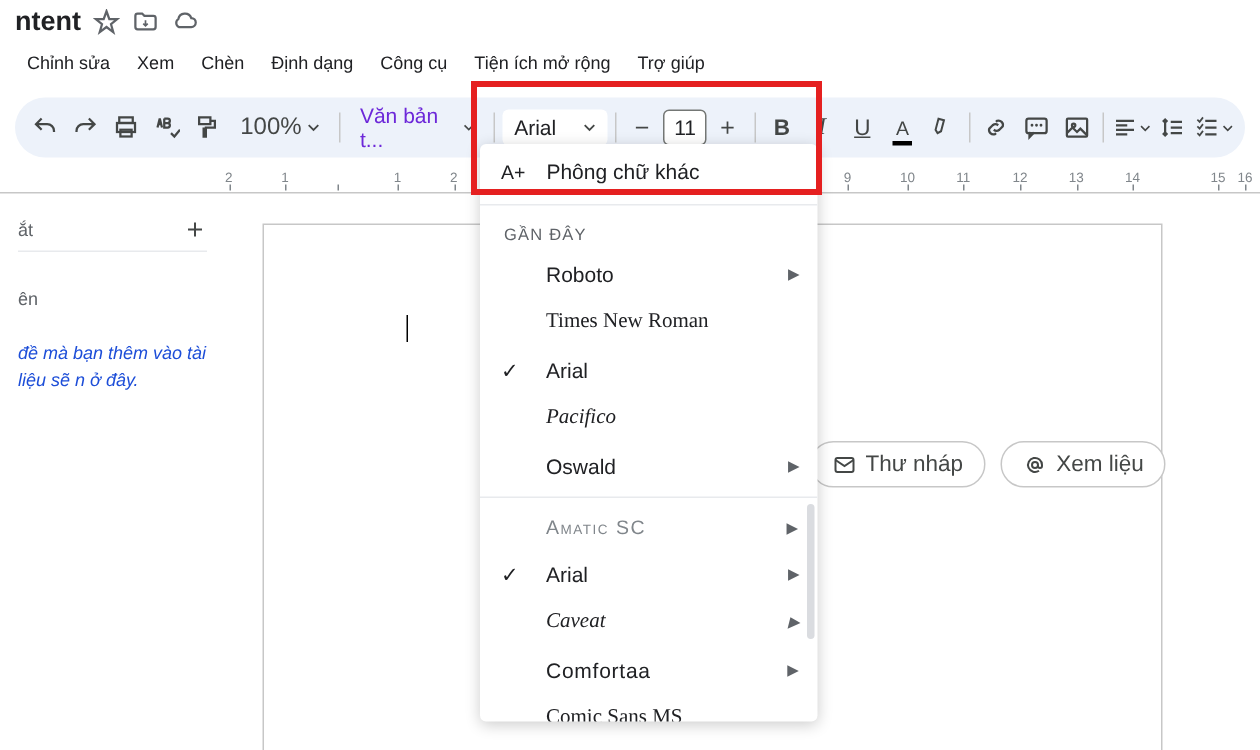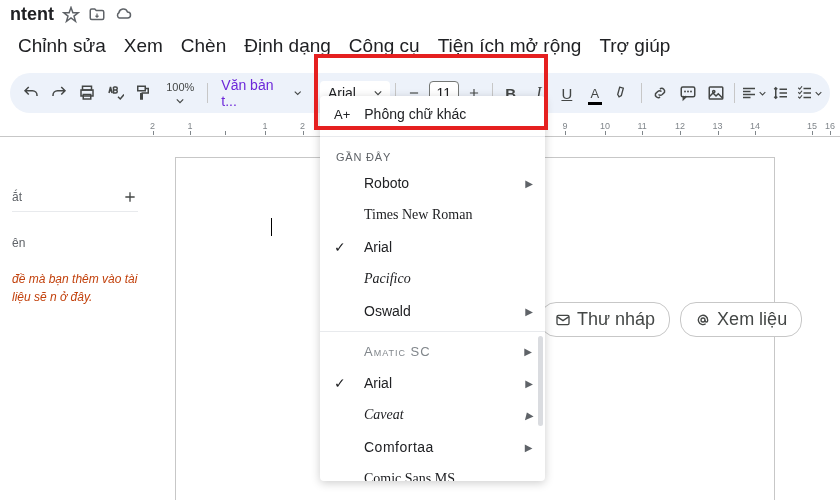--- a/index.html
+++ b/index.html
@@ -3,53 +3,53 @@
 <meta charset="utf-8">
 <style>
   * { box-sizing: border-box; margin: 0; padding: 0; }
   body { font-family: Arial, sans-serif; font-size: 13px; color: #202124; background: #fff; width: 840px; height: 500px; overflow: hidden; position: relative; }
   
   .titlebar { display: flex; align-items: center; padding: 4px 10px; gap: 8px; font-weight: bold; }
   .title { font-size: 18px; color: #202124; }
   .title-icon { color: #5f6368; cursor: pointer; }
   
   .menubar { display: flex; gap: 2px; padding: 2px 10px 6px; }
-  .menu-item { padding: 4px 8px; cursor: pointer; border-radius: 4px; font-size: 19px; color: #202124; }
+  .menu-item { padding: 4px 8px; cursor: pointer; border-radius: 4px; font-size: 12px; color: #202124; }
   
   .toolbar-wrap { padding: 6px 10px; }
   .toolbar { background: #edf2fa; border-radius: 24px; padding: 4px 8px; display: flex; align-items: center; gap: 2px; height: 40px; }
   .tb-btn { width: 28px; height: 28px; display: flex; align-items: center; justify-content: center; border-radius: 4px; cursor: pointer; color: #444746; }
   .tb-sep { width: 1px; height: 20px; background: #c7c7c7; margin: 0 3px; }
-  .zoom { padding: 0 8px; display: flex; align-items: center; gap: 4px; font-size: 11px; color: #444746; cursor: pointer; flex-direction: column; }
+  .zoom { padding: 0 8px; display: flex; align-items: center; gap: 4px; font-size: 16px; color: #444746; cursor: pointer; }
   .styles-dd { padding: 0 8px; display: flex; align-items: center; gap: 6px; font-size: 14px; color: #6d28d9; cursor: pointer; min-width: 90px; }
   .font-dd { background: #fff; border-radius: 4px; padding: 4px 8px; display: flex; align-items: center; gap: 8px; font-size: 14px; cursor: pointer; min-width: 70px; justify-content: space-between; }
   .size-box { background: #fff; border: 1px solid #747775; border-radius: 4px; width: 32px; height: 24px; display: flex; align-items: center; justify-content: center; font-size: 14px; }
   .bold { font-weight: bold; font-size: 15px; }
   .italic { font-style: italic; font-family: serif; font-size: 16px; }
   .underline { text-decoration: underline; font-size: 15px; }
   .text-color { position: relative; }
   .text-color::after { content: ''; position: absolute; bottom: 2px; left: 6px; right: 6px; height: 3px; background: #000; }
   .highlighter svg { transform: rotate(-30deg); }
   
   .ruler { height: 16px; border-bottom: 1px solid #c7c7c7; position: relative; background: #fff; margin-top: 2px; overflow: hidden; }
   .ruler-inner { position: absolute; left: 150px; right: 0; height: 100%; display: flex; }
   .ruler-tick { position: absolute; top: 0; font-size: 9px; color: #80868b; }
   .ruler-tick::before { content: ''; position: absolute; left: 50%; top: 10px; width: 1px; height: 4px; background: #80868b; }
   
   .body-area { position: relative; height: 400px; }
   .outline-panel { position: absolute; left: 0; top: 0; width: 150px; padding: 10px 12px; color: #5f6368; font-size: 12px; }
-  .outline-row { display: flex; justify-content: space-between; align-items: center; padding: 6px 0; border-bottom: 1px solid #e8eaed; margin-top: 36px; }
-  .outline-text { color: #c2410c; font-style: italic; line-height: 1.5; margin-top: 20px; }
+  .outline-row { display: flex; justify-content: space-between; align-items: center; padding: 6px 0; border-bottom: 1px solid #e8eaed; }
+  .outline-text { color: #1d4ed8; font-style: italic; line-height: 1.5; margin-top: 20px; }
   .outline-heading { margin-top: 24px; }
   
   .page { position: absolute; left: 175px; top: 20px; width: 600px; height: 400px; background: #fff; border: 1px solid #c7c7c7; }
   .cursor { position: absolute; left: 95px; top: 60px; width: 1px; height: 18px; background: #000; }
   
   .chips { position: absolute; left: 540px; top: 165px; display: flex; gap: 10px; }
-  .chip { border: 1px solid #c7c7c7; border-radius: 16px; padding: 6px 14px; display: flex; align-items: center; gap: 6px; font-size: 18px; color: #444746; cursor: pointer; background: #fff; }
+  .chip { border: 1px solid #c7c7c7; border-radius: 16px; padding: 6px 14px; display: flex; align-items: center; gap: 6px; font-size: 15px; color: #444746; cursor: pointer; background: #fff; }
   
   .font-menu { position: absolute; left: 320px; top: 96px; width: 225px; background: #fff; border-radius: 4px; box-shadow: 0 2px 10px rgba(0,0,0,0.2); z-index: 100; padding-bottom: 8px; max-height: 385px; overflow: hidden; }
   .fm-item { padding: 8px 16px 8px 44px; display: flex; align-items: center; position: relative; cursor: pointer; font-size: 14px; }
   .fm-more { padding: 10px 16px 10px 14px; display: flex; align-items: center; gap: 14px; cursor: pointer; font-size: 14px; }
   .fm-section { padding: 10px 16px 4px; font-size: 11px; color: #5f6368; font-weight: 500; letter-spacing: 0.8px; }
   .fm-divider { height: 1px; background: #e8eaed; margin: 4px 0; }
   .fm-check { position: absolute; left: 14px; }
   .fm-arrow { position: absolute; right: 12px; color: #5f6368; font-size: 10px; }
   .fm-scroll { position: absolute; right: 2px; top: 240px; width: 5px; height: 90px; background: #dadce0; border-radius: 3px; }
   

